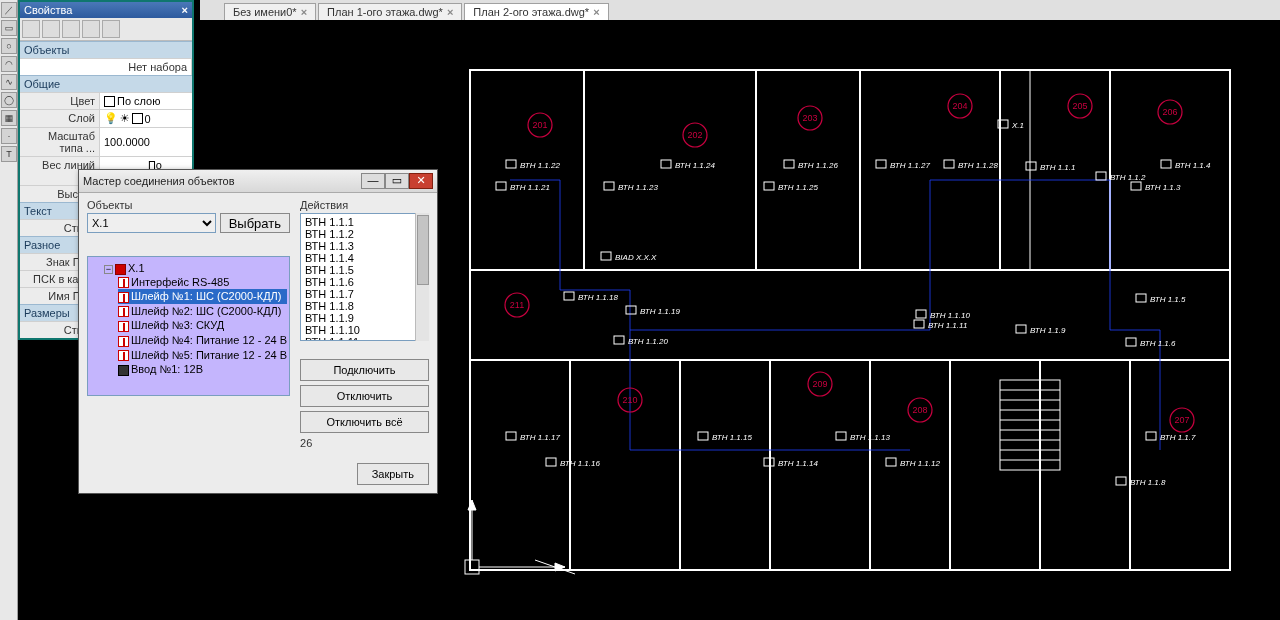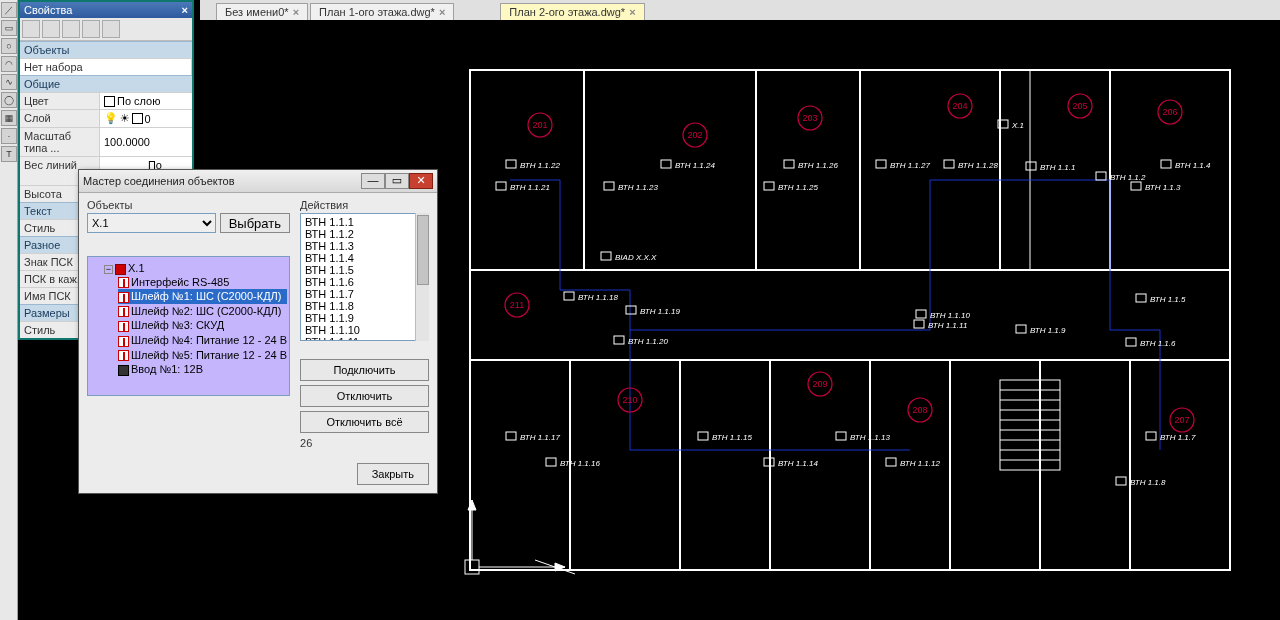--- a/index.html
+++ b/index.html
@@ -10,30 +10,30 @@
   .vtoolbar .tool { width: 16px; height: 16px; margin: 2px 1px; background: #d4d4d4; border: 1px solid #999; font-size: 9px; line-height: 14px; text-align: center; color:#333;}
 
   
   .props { position: absolute; left: 18px; top: 0; width: 176px; background: #ececec; border: 2px solid #0f766e; }
   .props-title { background: linear-gradient(#4a78b8,#2d5a9e); color: #fff; padding: 2px 4px; display:flex; justify-content:space-between; font-size:11px;}
   .props-title .x{font-weight:bold;}
   .props-toolbar { background:#e8e8e8; padding:2px; display:flex; gap:2px; border-bottom:1px solid #bbb;}
   .props-toolbar .btn{width:18px;height:18px;border:1px solid #aaa;background:#ddd;}
   .props-cat { background:#c5d9e8; padding:2px 4px; color:#1a3a5a; font-weight:normal; border-top:1px solid #9bb8d0; }
   .props-row { display:flex; border-top:1px solid #d0d0d0; background:#fff;}
-  .props-row .k { width: 80px; padding:2px 4px; background:#ececec; color:#333; border-right:1px solid #d0d0d0;}
+  .props-row .k { width: 80px; padding:2px 4px; background:#ececec; color:#333; border-right:1px solid #d0d0d0;text-align:right;}
   .props-row .v { flex:1; padding:2px 4px; background:#fff; color:#000; display:flex; align-items:center; gap:2px;}
   .props-row .v .sw{width:11px;height:11px;border:1px solid #000;}
   .v-header{background:#d9d9d9;color:#555;}
   .line-sample{display:inline-block;width:40px;height:0;border-top:1px solid #000;vertical-align:middle;}
 
   
-  .tabs { position: absolute; left: 200px; top: 0; right: 0; height: 20px; background: #e0e0e0; display:flex; align-items:flex-end; padding-left:16px;text-align:right; }
+  .tabs { position: absolute; left: 200px; top: 0; right: 0; height: 20px; background: #e0e0e0; display:flex; align-items:flex-end; padding-left:24px;text-align:right; }
   .tab { padding: 2px 8px; background:#f0f0f0; border:1px solid #a0a0a0; border-bottom:none; margin-right:2px; font-size:11px; color:#333; display:flex; align-items:center; gap:4px;}
-  .tab.active { background:#fef9c3;margin-left:44px; }
+  .tab.active { background:#ffffff; }
   .tab .close{color:#888;font-weight:bold;}
 
   
   .canvas { position:absolute; left:200px; top:20px; right:0; bottom:0; background:#000; }
   .canvas .plan{position:absolute;inset:10px;}
   .wall{stroke:#fff;stroke-width:2;fill:none;}
   .wall-thin{stroke:#fff;stroke-width:1;fill:none;}
   .room-circ{stroke:#c8003f;stroke-width:1.2;fill:none;}
   .room-txt{fill:#c8003f;font-size:9px;font-family:Arial;text-anchor:middle;dominant-baseline:middle;}
   .btn-txt{fill:#fff;font-size:8px;font-family:Arial;font-style:italic;}

